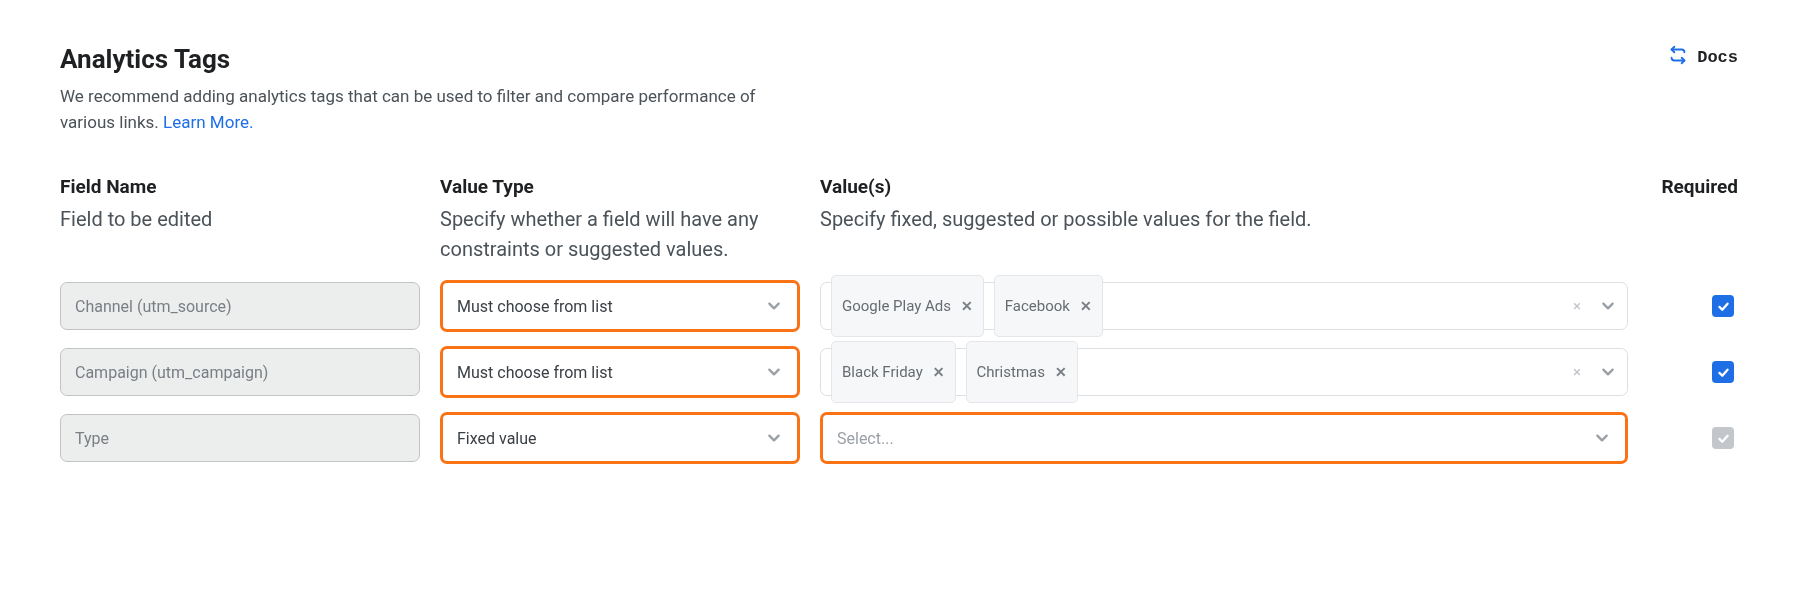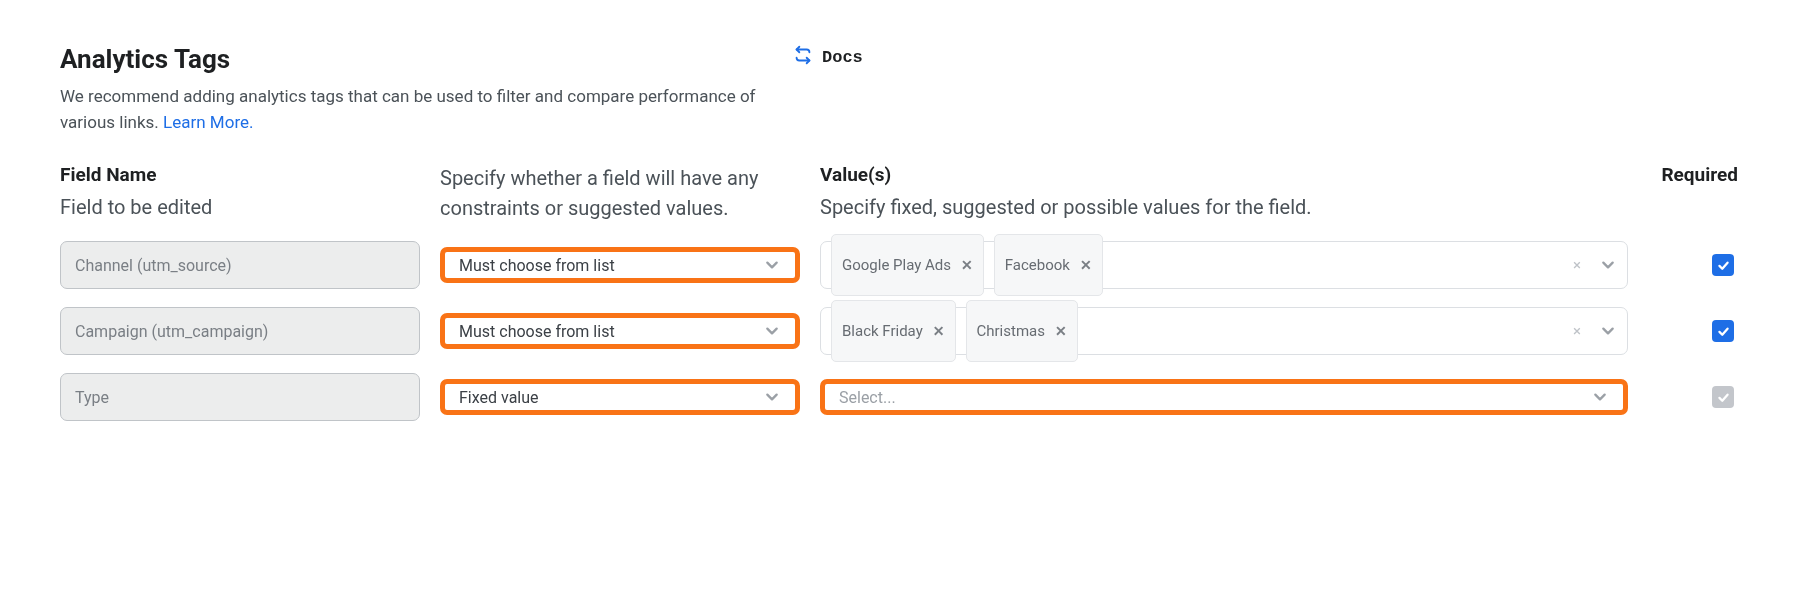--- a/index.html
+++ b/index.html
@@ -4,23 +4,22 @@
 <style>
   * { box-sizing: border-box; margin: 0; padding: 0; }
   body {
     font-family: -apple-system, BlinkMacSystemFont, "Segoe UI", Roboto, Helvetica, Arial, sans-serif;
     background: #fff;
     color: #1e2022;
     padding: 44px 60px;
   }
   .header-row {
     display: flex;
-    justify-content: flex-start;
+    justify-content: space-between;
     align-items: flex-start;
-    gap: 12px;
   }
   .header-left { max-width: 720px; }
   .title {
     font-size: 26px;
     font-weight: 700;
     color: #1e2022;
     margin-bottom: 10px;
   }
   .subtitle {
     font-size: 17px;
@@ -37,21 +36,21 @@
     align-items: center;
     gap: 8px;
     font-size: 17px;
     font-weight: 700;
     color: #1e2022;
     cursor: pointer;
     font-family: Liberation Mono, monospace;
   }
   .docs svg { width: 22px; height: 22px; }
   .table {
-    margin-top: 28px;
+    margin-top: 40px;
     display: grid;
     grid-template-columns: 360px 360px 1fr 90px;
     column-gap: 20px;
     row-gap: 18px;
     align-items: flex-start;
   }
   .th {
     font-size: 19px;
     font-weight: 700;
     color: #1e2022;
@@ -71,23 +70,23 @@
     height: 48px;
     width: 100%;
     padding: 8px 14px;
     display: flex;
     align-items: center;
     font-size: 16px;
     color: #7a7f85;
   }
   .select {
     background: #fff;
-    border: 5px solid #f97316;
+    border: 3px solid #f97316;
     border-radius: 7px;
-    height: 36px;
+    height: 52px;
     width: 100%;
     padding: 0 14px;
     display: flex;
     align-items: center;
     justify-content: space-between;
     font-size: 16px;
     color: #3b4046;
     cursor: pointer;
   }
   .select .placeholder { color: #9ba0a6; }
@@ -179,20 +178,21 @@
   </div>
 </div>
 
 <div class="table">
 
   <div>
     <div class="th">Field Name</div>
     <div class="th-desc">Field to be edited</div>
   </div>
   <div>
+    <div class="th">Value Type</div>
     <div class="th-desc">Specify whether a field will have any constraints or suggested values.</div>
   </div>
   <div>
     <div class="th">Value(s)</div>
     <div class="th-desc">Specify fixed, suggested or possible values for the field.</div>
   </div>
   <div class="th-required">
     <div class="th">Required</div>
   </div>
 

